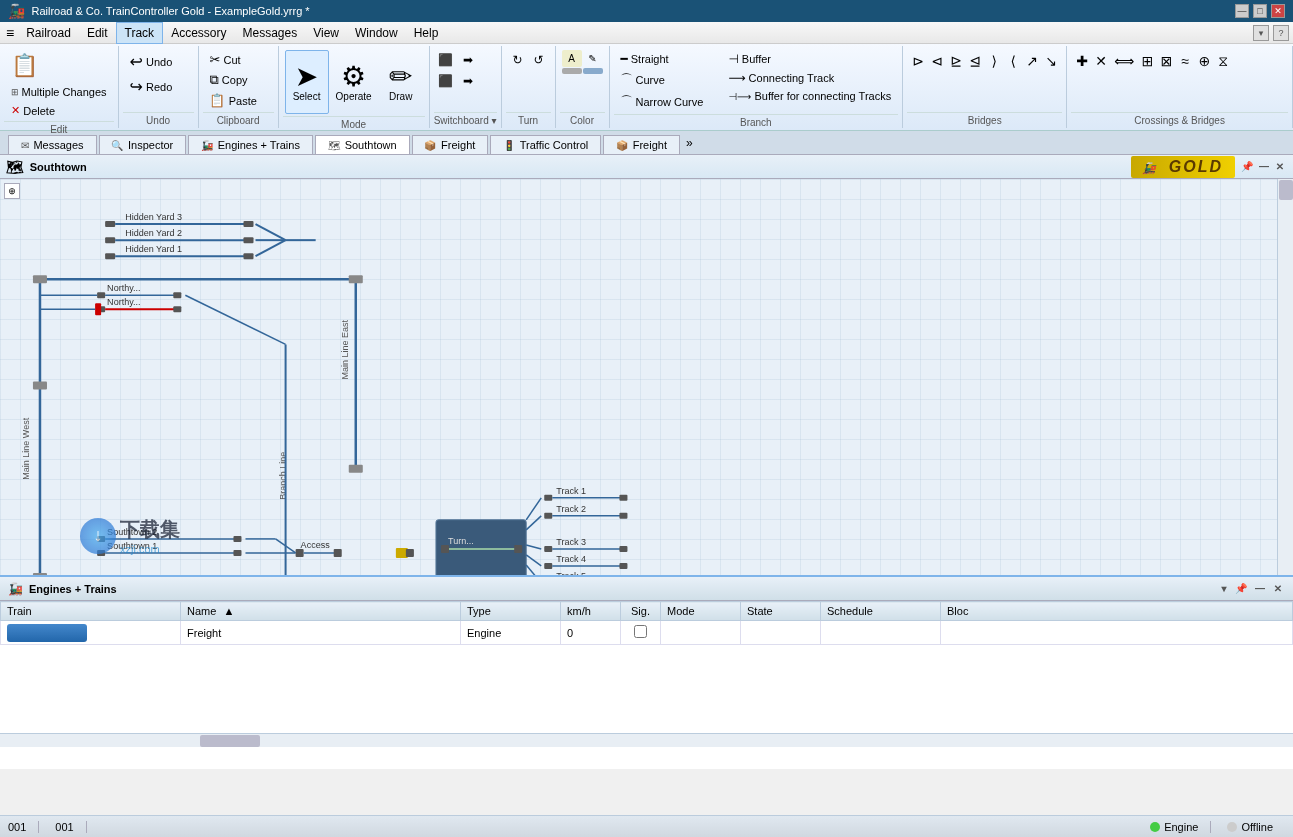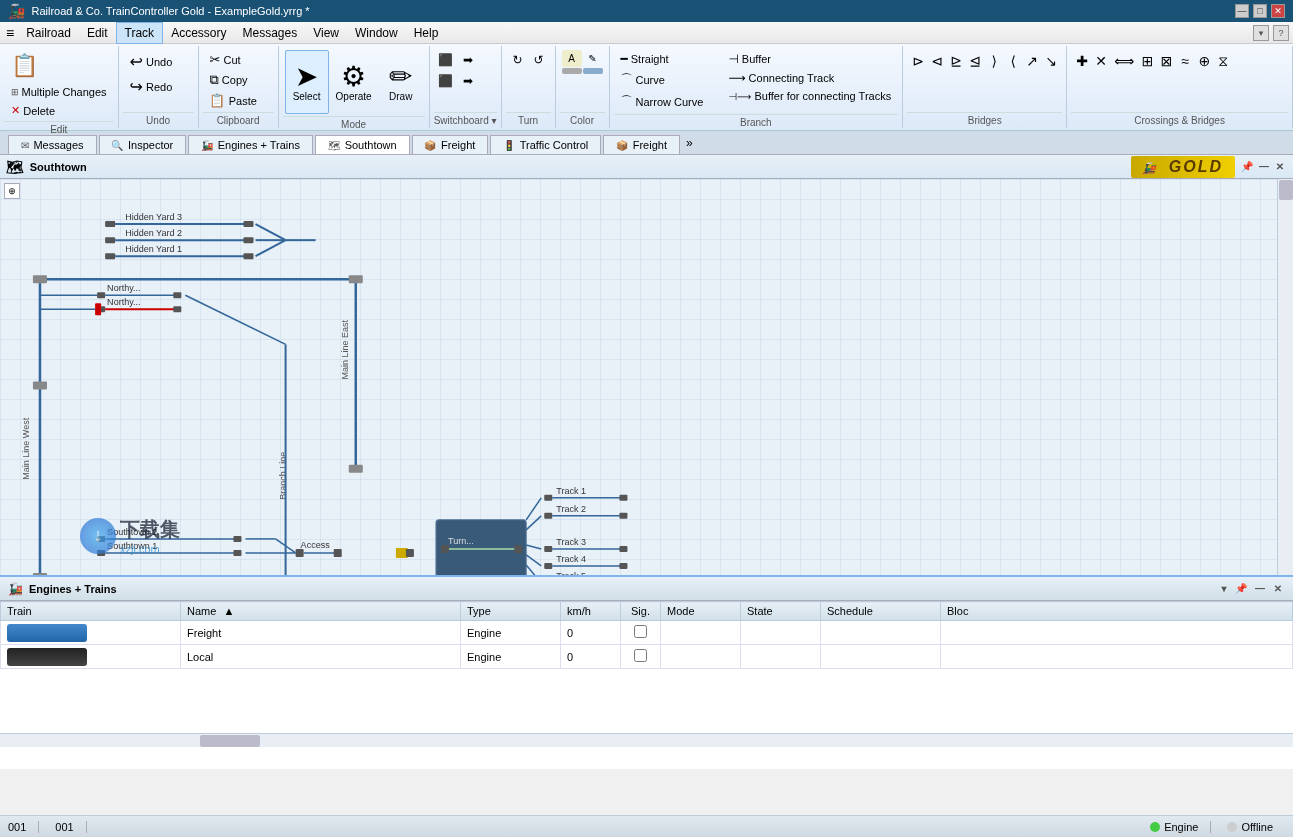--- a/index.html
+++ b/index.html
@@ -824,41 +824,20 @@
             <span>0</span>
           </td>
           <td class="checkbox-cell">
             <input type="checkbox" style="">
           </td>
           <td></td>
           <td></td>
           <td></td>
           <td></td>
         </tr>
-        <tr>
-          <td>
-            <div class="train-local"></div>
-          </td>
-          <td>
-            <span>Local</span>
-          </td>
-          <td>
-            <span>Engine</span>
-          </td>
-          <td>
-            <span>0</span>
-          </td>
-          <td class="checkbox-cell">
-            <input type="checkbox" style="">
-          </td>
-          <td></td>
-          <td></td>
-          <td></td>
-          <td></td>
-        </tr>
       </tbody>
     </table>
   </div>
 
   <div style="position:absolute;bottom:22px;left:0;right:0;height:14px;background:#e8eef4;border-top:1px solid #bcd;">
     <div style="width:60px;height:12px;background:#bbc;margin:1px 200px;border-radius:2px;"></div>
   </div>
 </div>
 
 <div class="status-bar">

